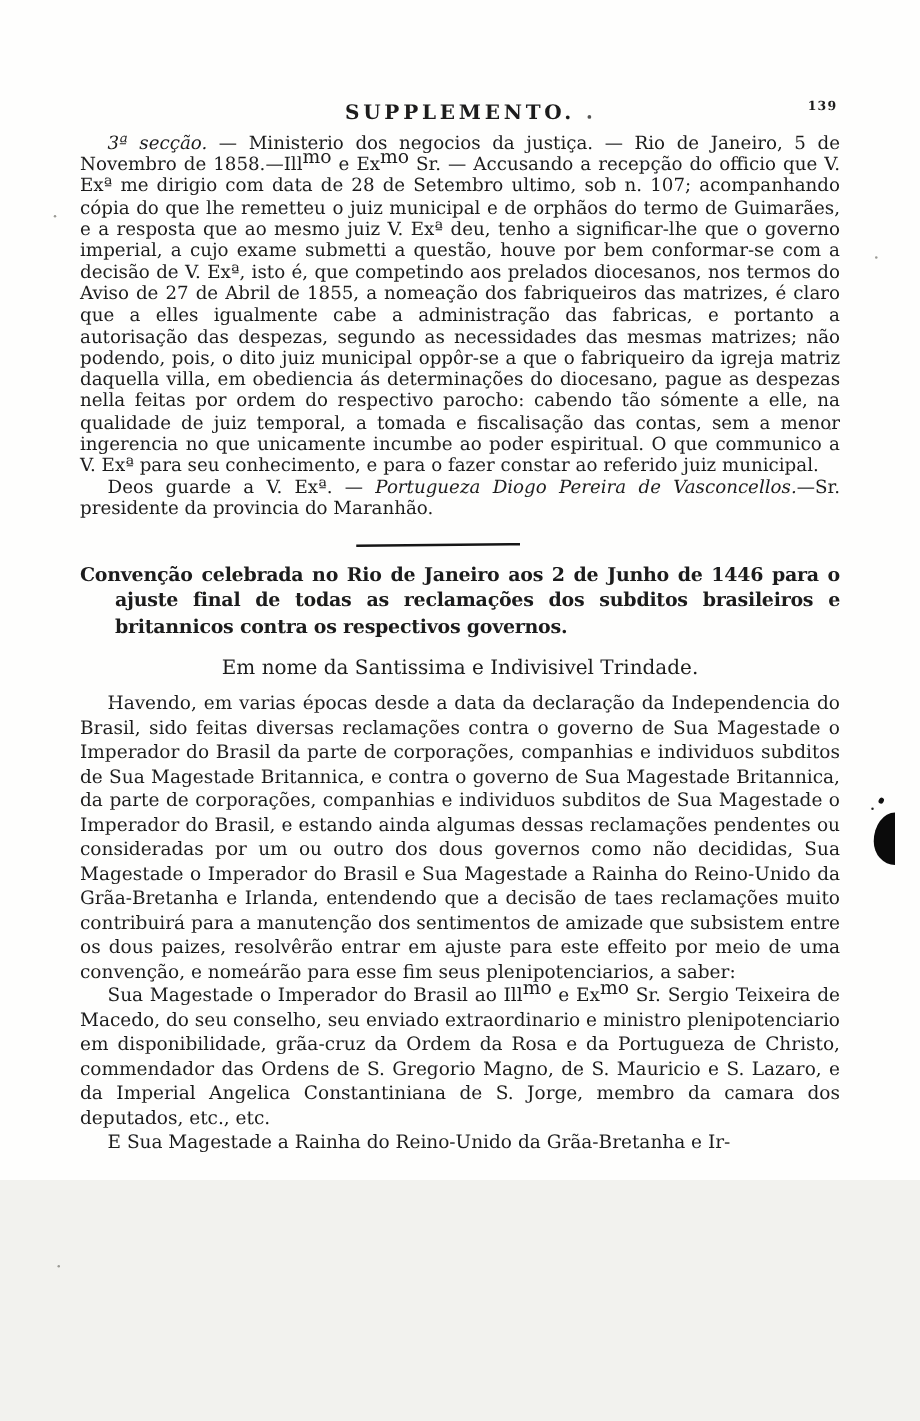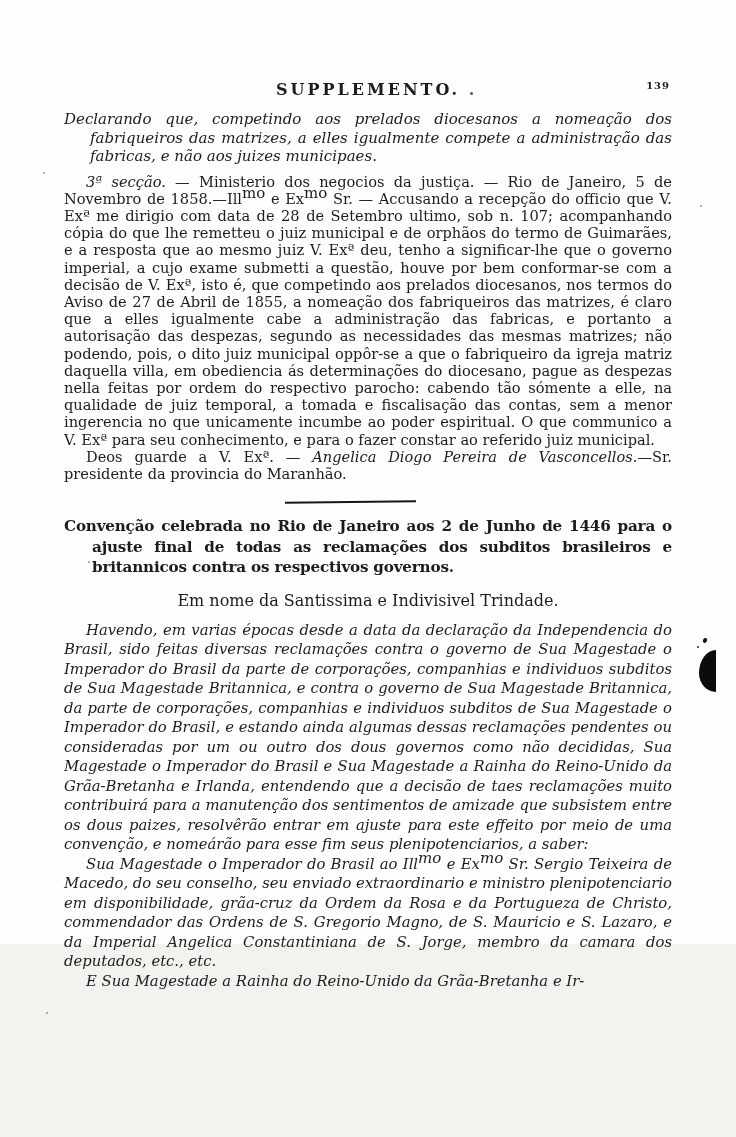--- a/index.html
+++ b/index.html
@@ -87,21 +87,20 @@
   .invocation {
     margin-top: 13px;
     text-align: center;
     font-size: 16px;
   }
   p.conv-par {
     font-size: 14.8px;
     line-height: 19.5px;
     text-align: justify;
     text-indent: 22px;
-    font-style: italic;
   }
   .conv-par-1 { margin-top: 10px; }
   
   .ink-blot {
     position: absolute;
     left: 699px;
     top: 650px;
     width: 17px;
     height: 42px;
     background: #0b0b0b;
@@ -121,25 +120,24 @@
 <body>
 
 <div class="page">
 
   <div class="page-header">
     <span class="journal-title">SUPPLEMENTO.</span>
     <span class="page-number">139</span>
   </div>
 
 
-  <p class="aviso-summary">Declarando que, competindo aos prelados diocesanos a nomeação dos fabriqueiros das matrizes, a elles igualmente compete a administração das fabricas, e não aos juizes municipaes.</p>
 
   <p class="body-par aviso-body"><span class="it">3ª secção.</span><span> — Ministerio dos negocios da justiça. — Rio de Janeiro, 5 de Novembro de 1858.—Ill</span><sup>mo</sup><span> e Ex</span><sup>mo</sup><span> Sr. — Accusando a recepção do officio que V. Exª me dirigio com data de 28 de Setembro ultimo, sob n. 107; acompanhando cópia do que lhe remetteu o juiz municipal e de orphãos do termo de Guimarães, e a resposta que ao mesmo juiz V. Exª deu, tenho a significar-lhe que o governo imperial, a cujo exame submetti a questão, houve por bem conformar-se com a decisão de V. Exª, isto é, que competindo aos prelados diocesanos, nos termos do Aviso de 27 de Abril de 1855, a nomeação dos fabriqueiros das matrizes, é claro que a elles igualmente cabe a administração das fabricas, e portanto a autorisação das despezas, segundo as necessidades das mesmas matrizes; não podendo, pois, o dito juiz municipal oppôr-se a que o fabriqueiro da igreja matriz daquella villa, em obediencia ás determinações do diocesano, pague as despezas nella feitas por ordem do respectivo parocho: cabendo tão sómente a elle, na qualidade de juiz temporal, a tomada e fiscalisação das contas, sem a menor ingerencia no que unicamente incumbe ao poder espiritual. O que communico a V. Exª para seu conhecimento, e para o fazer constar ao referido juiz municipal.</span></p>
 
-  <p class="body-par aviso-signature"><span>Deos guarde a V. Exª. — </span><span class="it">Angelica Diogo Pereira de Vasconcellos.</span><span>—Sr. presidente da provincia do Maranhão.</span></p>
+  <p class="body-par aviso-signature"><span>Deos guarde a V. Exª. — </span><span class="it">Portugueza Diogo Pereira de Vasconcellos.</span><span>—Sr. presidente da provincia do Maranhão.</span></p>
 
   <div class="section-divider"></div>
 
   <p class="convention-heading">Convenção celebrada no Rio de Janeiro aos 2 de Junho de 1446 para o ajuste final de todas as reclamações dos subditos brasileiros e britannicos contra os respectivos governos.</p>
 
   <p class="invocation">Em nome da Santissima e Indivisivel Trindade.</p>
 
   <p class="conv-par conv-par-1">Havendo, em varias épocas desde a data da declaração da Independencia do Brasil, sido feitas diversas reclamações contra o governo de Sua Magestade o Imperador do Brasil da parte de corporações, companhias e individuos subditos de Sua Magestade Britannica, e contra o governo de Sua Magestade Britannica, da parte de corporações, companhias e individuos subditos de Sua Magestade o Imperador do Brasil, e estando ainda algumas dessas reclamações pendentes ou consideradas por um ou outro dos dous governos como não decididas, Sua Magestade o Imperador do Brasil e Sua Magestade a Rainha do Reino-Unido da Grãa-Bretanha e Irlanda, entendendo que a decisão de taes reclamações muito contribuirá para a manutenção dos sentimentos de amizade que subsistem entre os dous paizes, resolvêrão entrar em ajuste para este effeito por meio de uma convenção, e nomeárão para esse fim seus plenipotenciarios, a saber:</p>
 
   <p class="conv-par"><span>Sua Magestade o Imperador do Brasil ao Ill</span><sup>mo</sup><span> e Ex</span><sup>mo</sup><span> Sr. Sergio Teixeira de Macedo, do seu conselho, seu enviado extraordinario e ministro plenipotenciario em disponibilidade, grãa-cruz da Ordem da Rosa e da Portugueza de Christo, commendador das Ordens de S. Gregorio Magno, de S. Mauricio e S. Lazaro, e da Imperial Angelica Constantiniana de S. Jorge, membro da camara dos deputados, etc., etc.</span></p>

